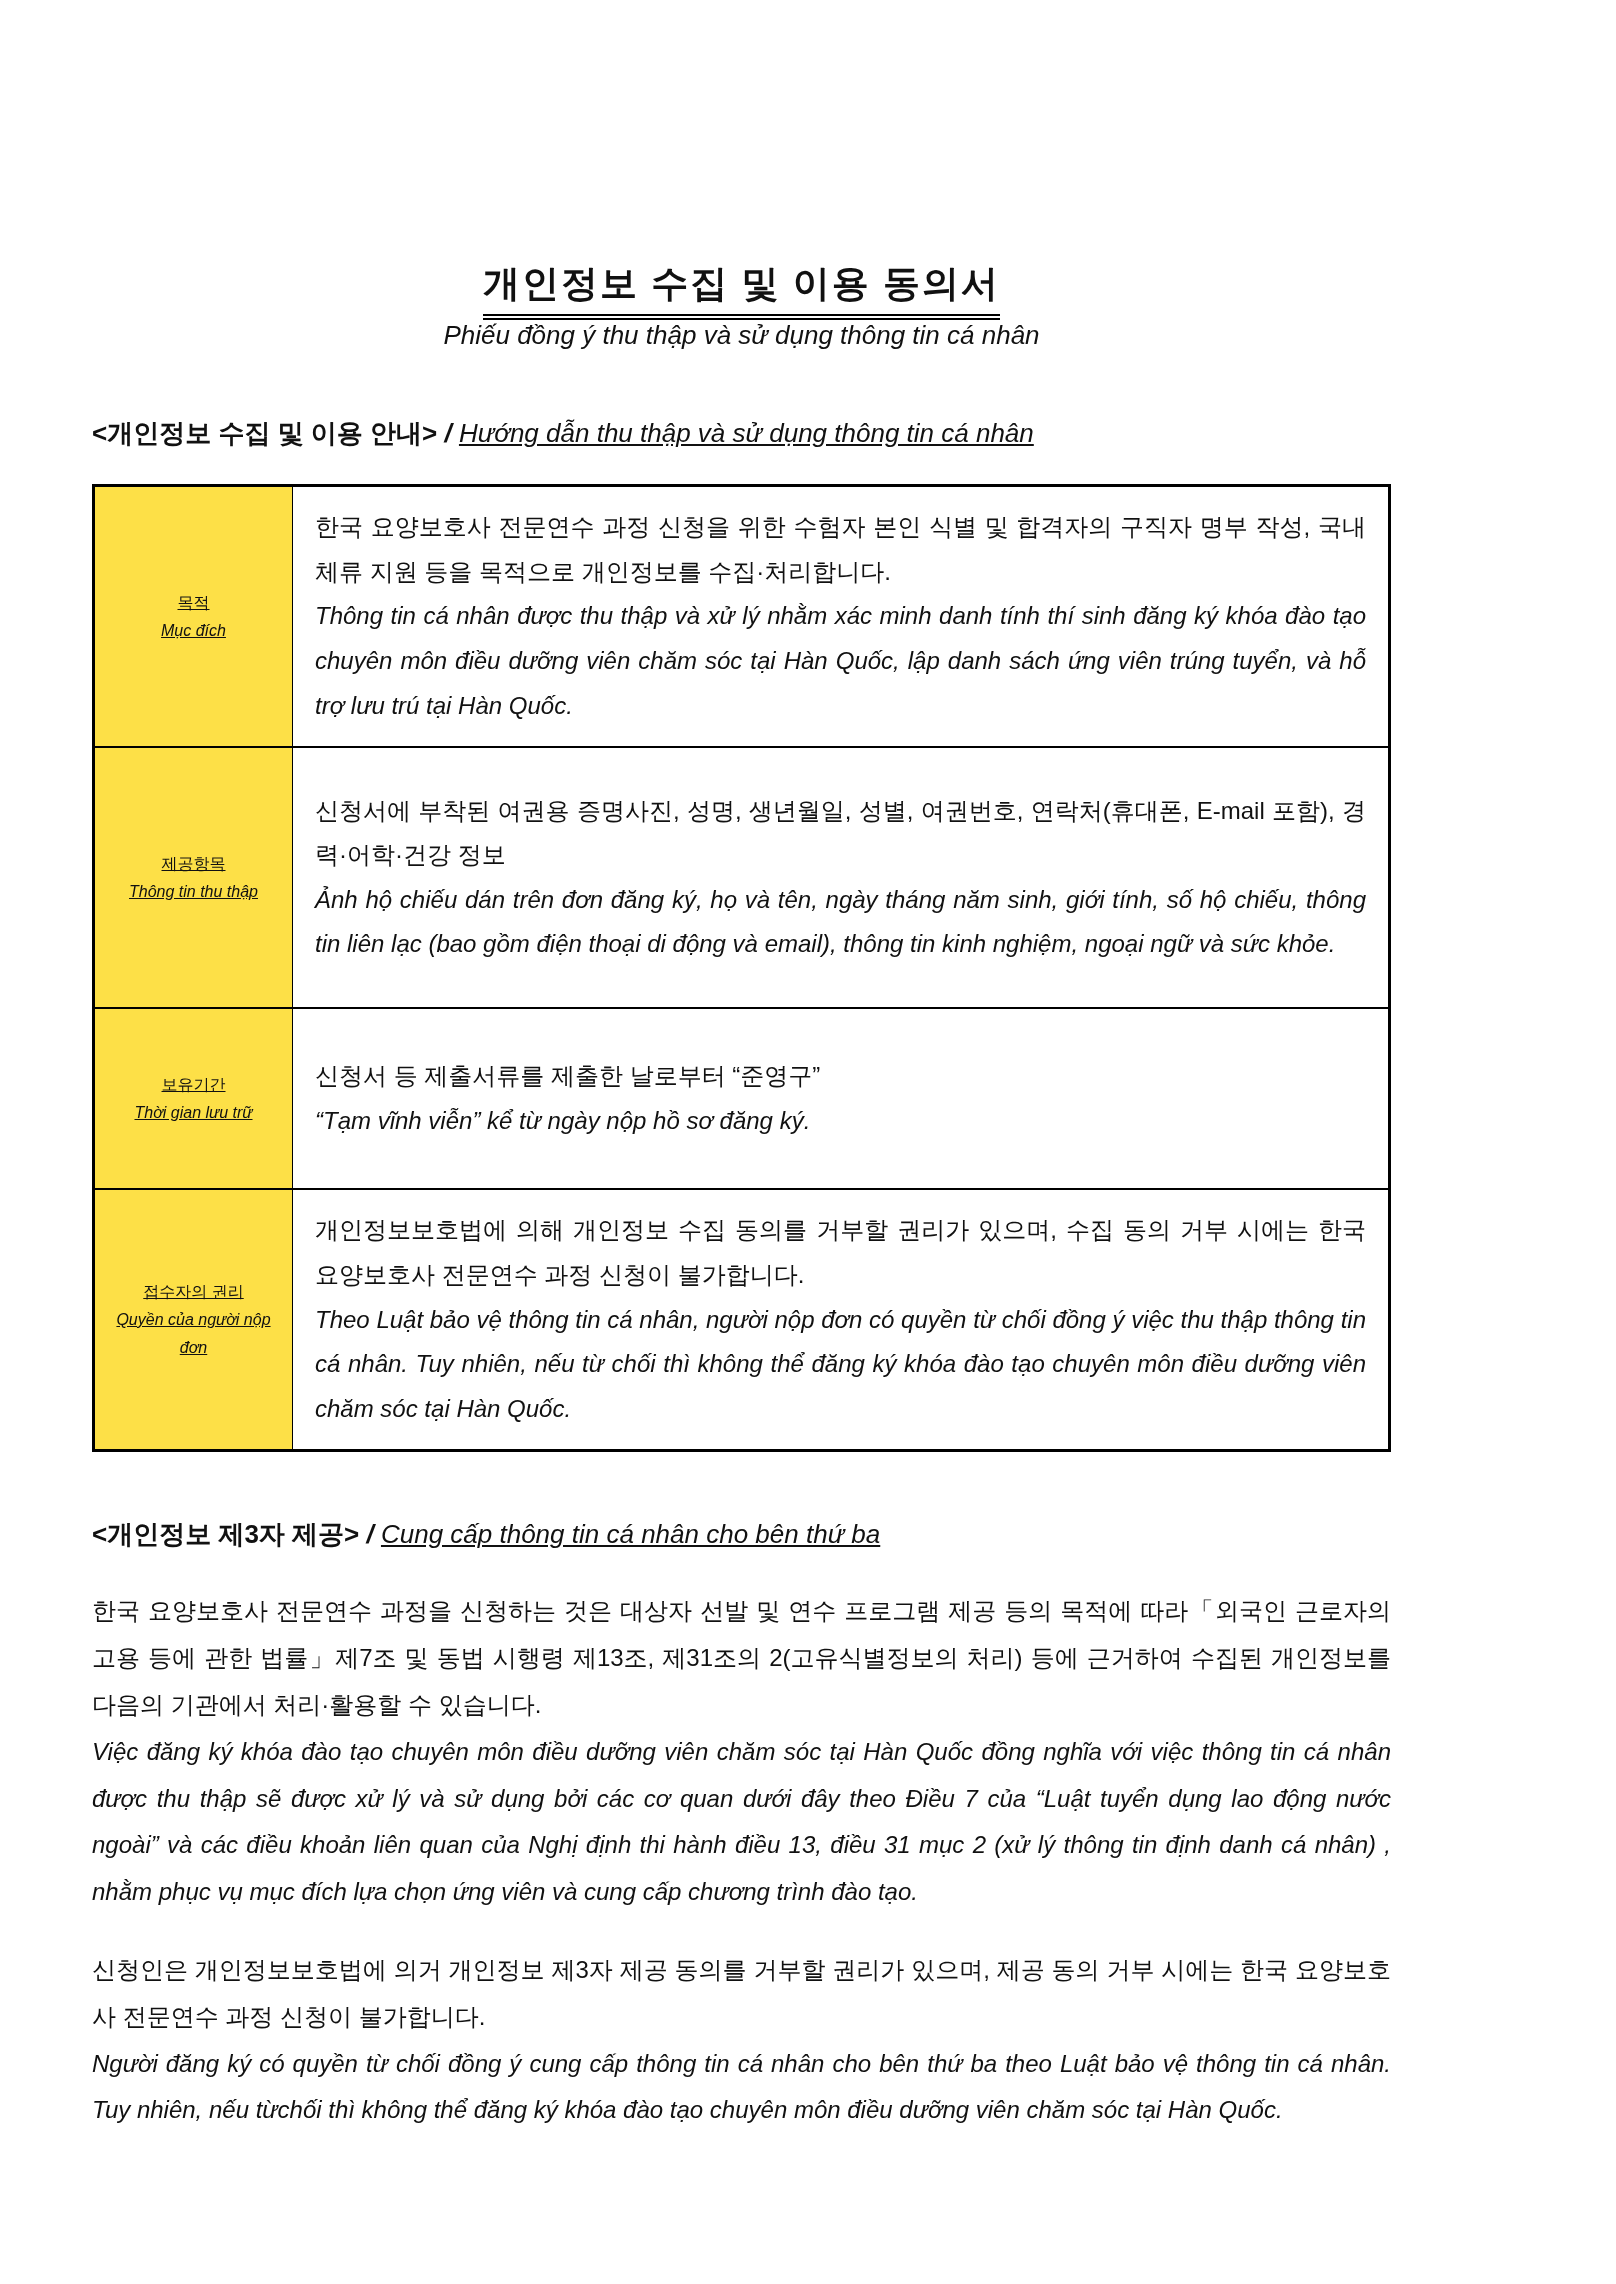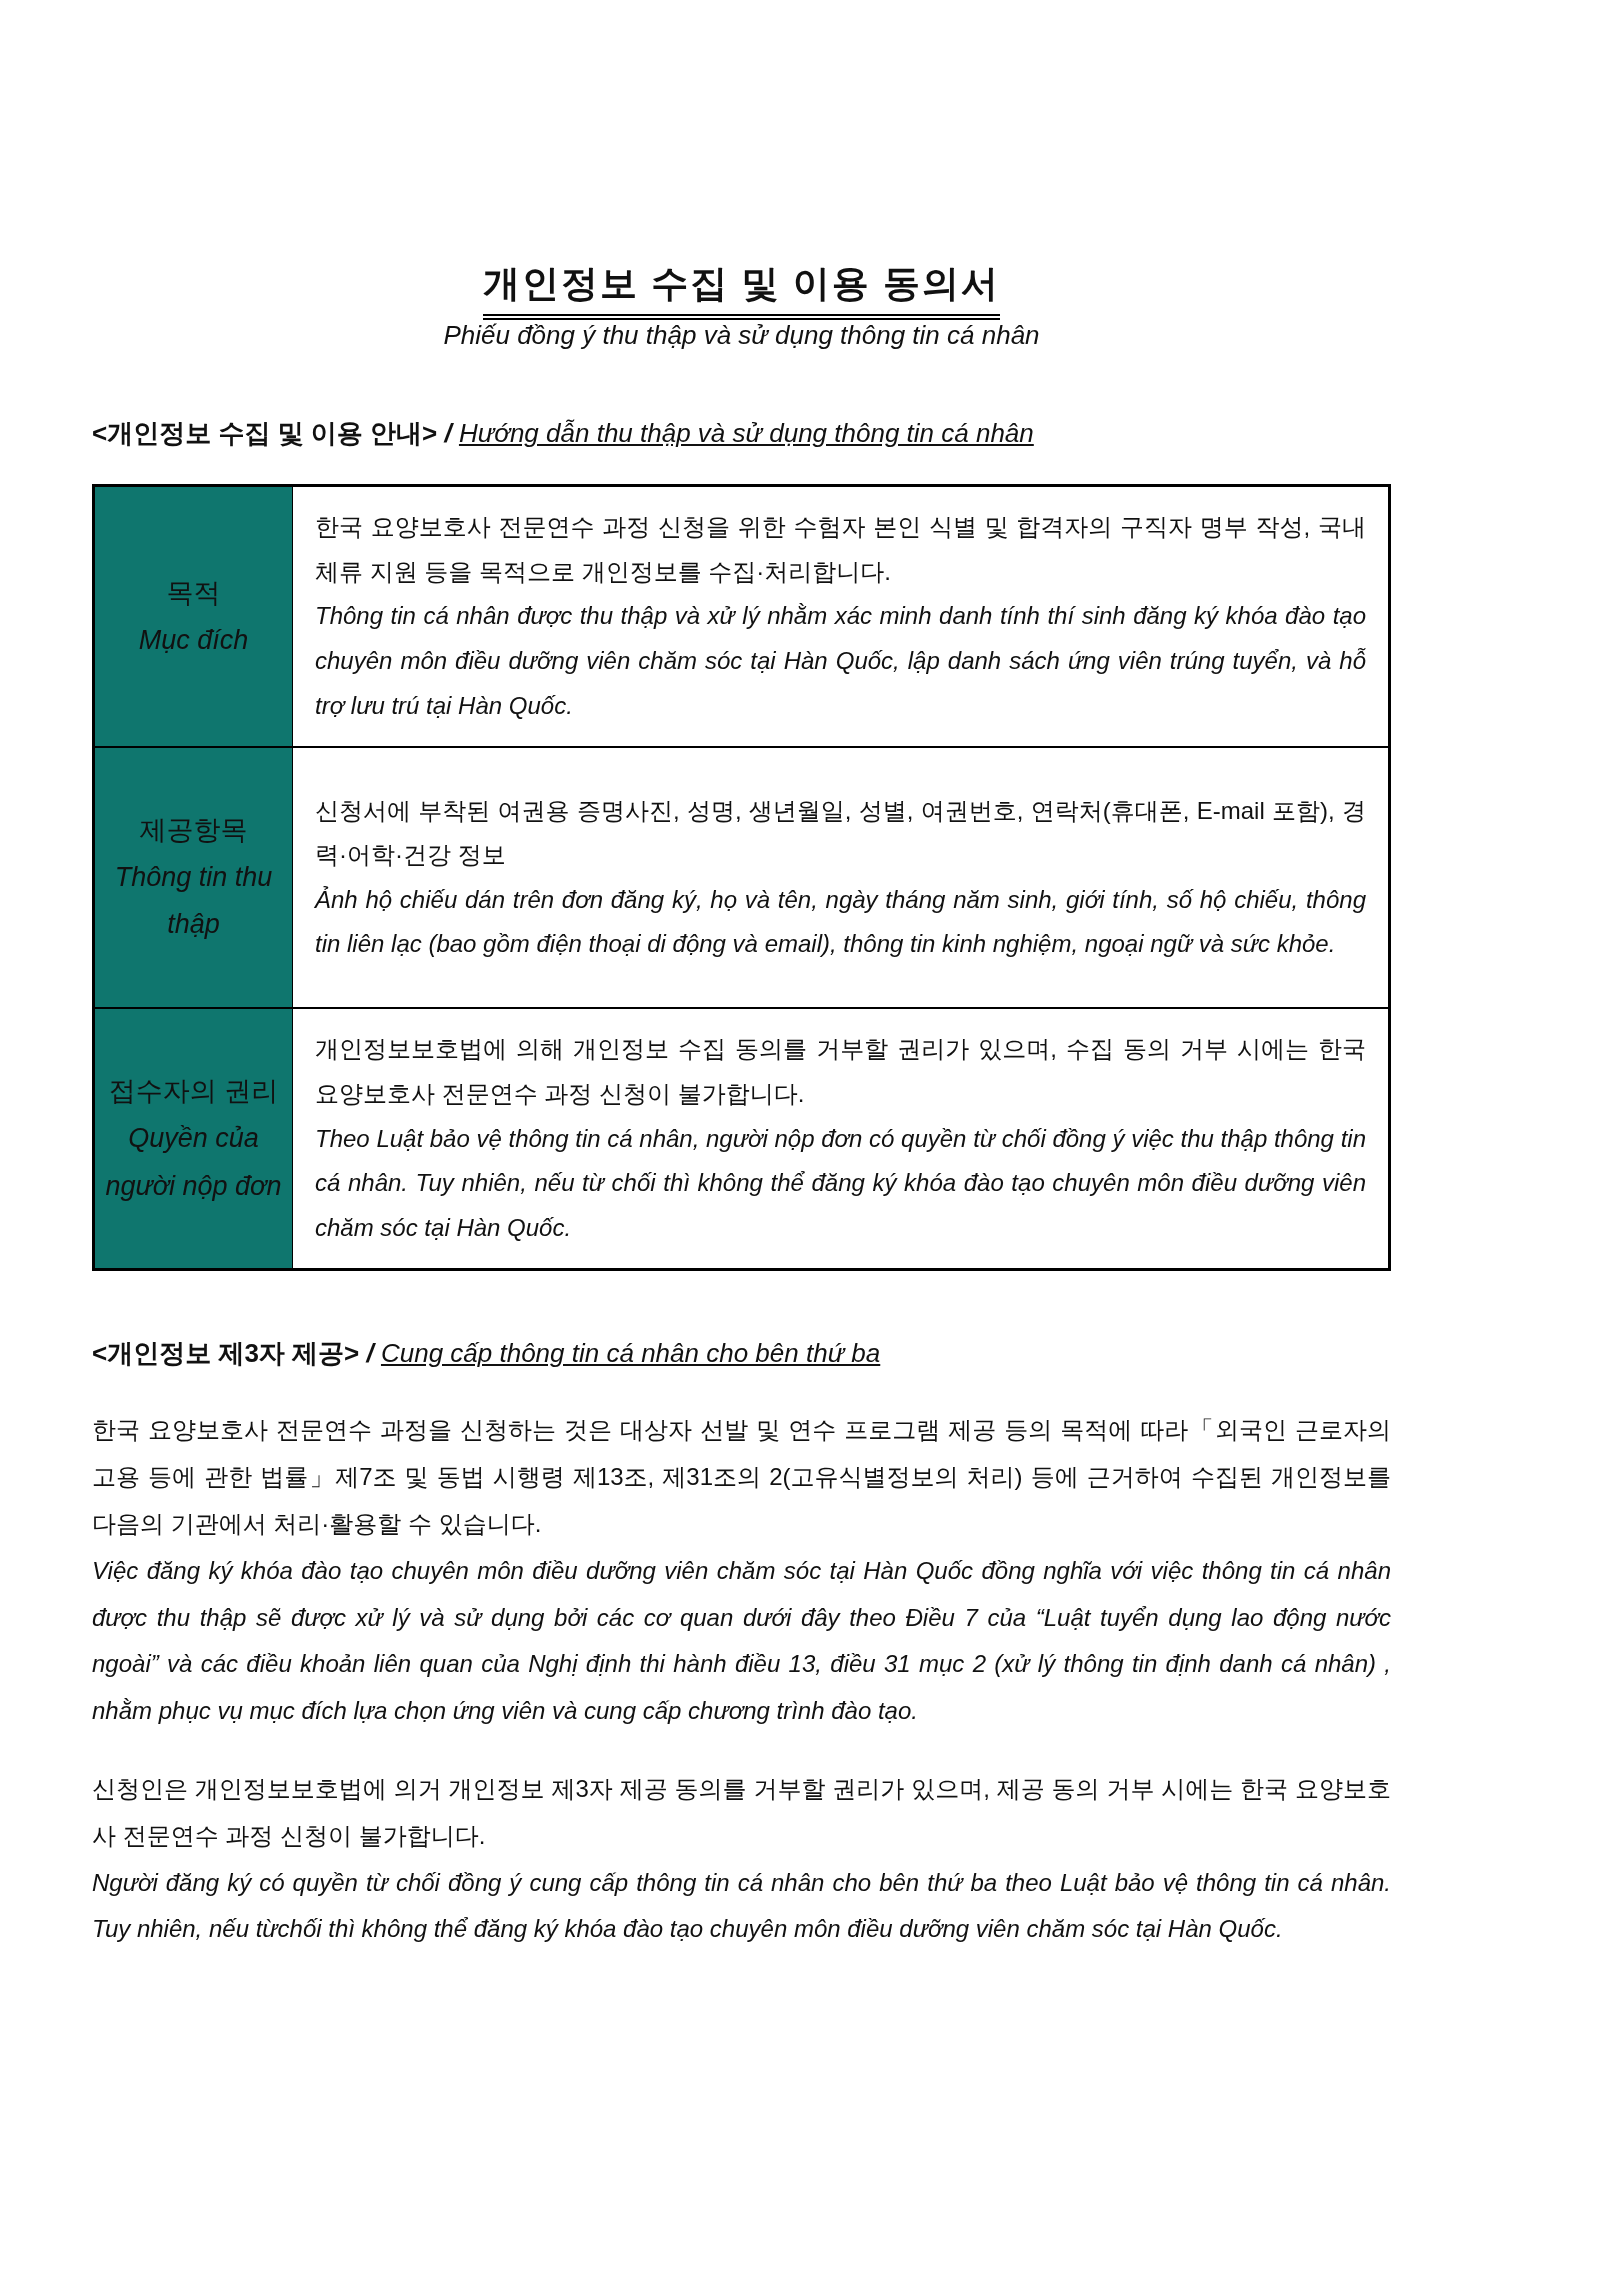--- a/index.html
+++ b/index.html
@@ -36,27 +36,28 @@
   table.consent {
     margin-top:33px;
     width:100%;
     border-collapse:collapse;
     border:3.3px solid #000;
   }
   table.consent tr { border-bottom:2.6px solid #000; }
   table.consent tr:last-child { border-bottom:none; }
   td.label-cell {
     width:199px;
-    background:#0f766e;
+    background:#fde047;
     border-right:1.3px solid #000;
     text-align:center;
     vertical-align:middle;
-    font-size:27px;
+    font-size:16px;
     line-height:1.75;
     padding:13px 9px;
+    text-decoration:underline;
   }
   td.label-cell .vi { font-style:italic; display:block; }
   td.content-cell {
     vertical-align:middle;
     font-size:24px;
     line-height:1.86;
     padding:18px 22px;
     text-align:justify;
   }
   td.content-cell .vi { font-style:italic; }
@@ -102,20 +103,30 @@
     <tr class="row-items">
       <td class="label-cell">
         <span class="ko">제공항목</span>
         <span class="vi">Thông tin thu thập</span>
       </td>
       <td class="content-cell">
         <div class="ko">신청서에 부착된 여권용 증명사진, 성명, 생년월일, 성별, 여권번호, 연락처(휴대폰, E-mail 포함), 경력·어학·건강 정보</div>
         <div class="vi">Ảnh hộ chiếu dán trên đơn đăng ký, họ và tên, ngày tháng năm sinh, giới tính, số hộ chiếu, thông tin liên lạc (bao gồm điện thoại di động và email), thông tin kinh nghiệm, ngoại ngữ và sức khỏe.</div>
       </td>
     </tr>
+    <tr class="row-retention">
+      <td class="label-cell">
+        <span class="ko">보유기간</span>
+        <span class="vi">Thời gian lưu trữ</span>
+      </td>
+      <td class="content-cell">
+        <div class="ko">신청서 등 제출서류를 제출한 날로부터 “준영구”</div>
+        <div class="vi">“Tạm vĩnh viễn” kể từ ngày nộp hồ sơ đăng ký.</div>
+      </td>
+    </tr>
     <tr class="row-rights">
       <td class="label-cell">
         <span class="ko">접수자의 권리</span>
         <span class="vi">Quyền của người nộp đơn</span>
       </td>
       <td class="content-cell">
         <div class="ko">개인정보보호법에 의해 개인정보 수집 동의를 거부할 권리가 있으며, 수집 동의 거부 시에는 한국 요양보호사 전문연수 과정 신청이 불가합니다.</div>
         <div class="vi">Theo Luật bảo vệ thông tin cá nhân, người nộp đơn có quyền từ chối đồng ý việc thu thập thông tin cá nhân. Tuy nhiên, nếu từ chối thì không thể đăng ký khóa đào tạo chuyên môn điều dưỡng viên chăm sóc tại Hàn Quốc.</div>
       </td>
     </tr>

